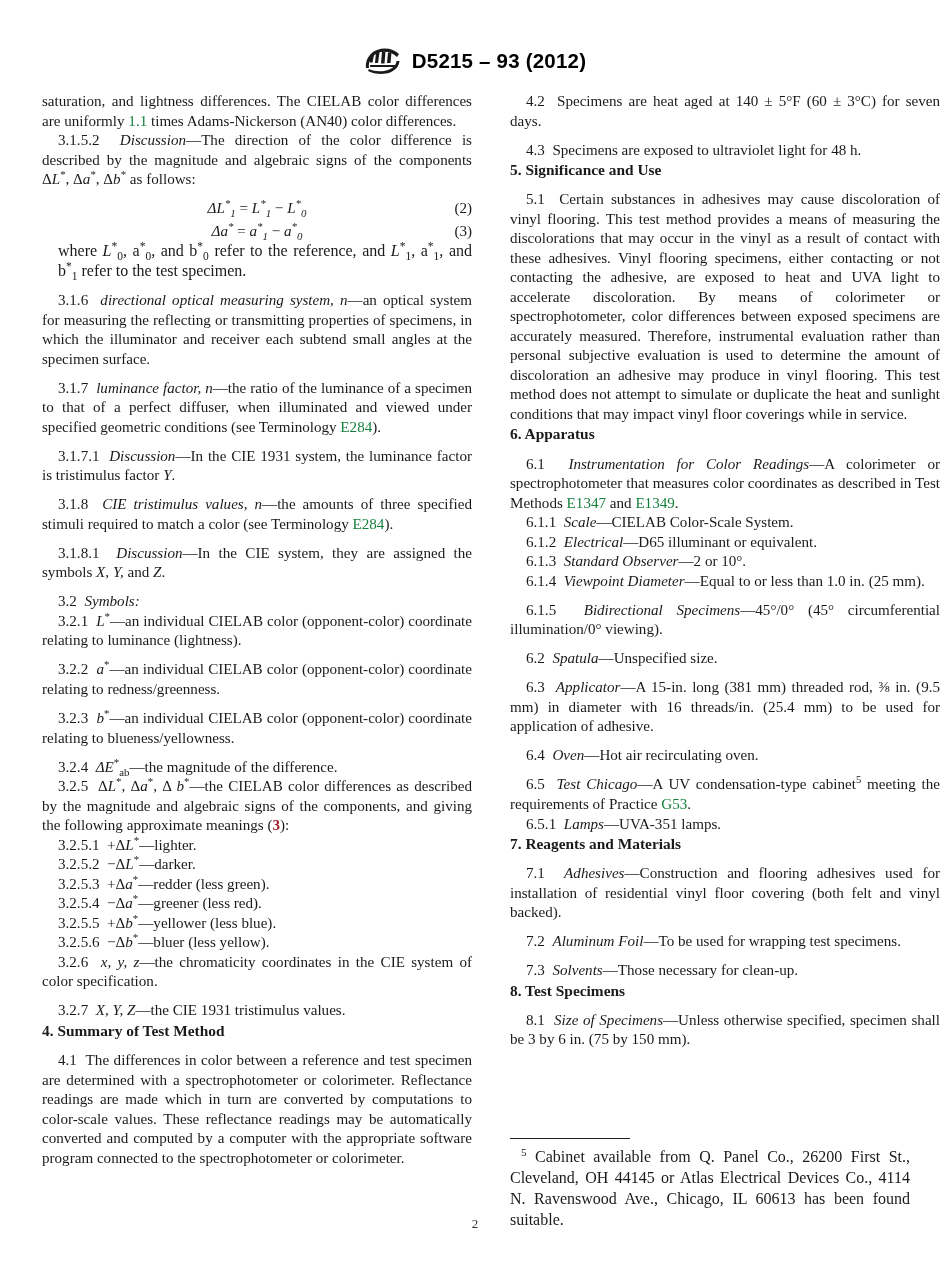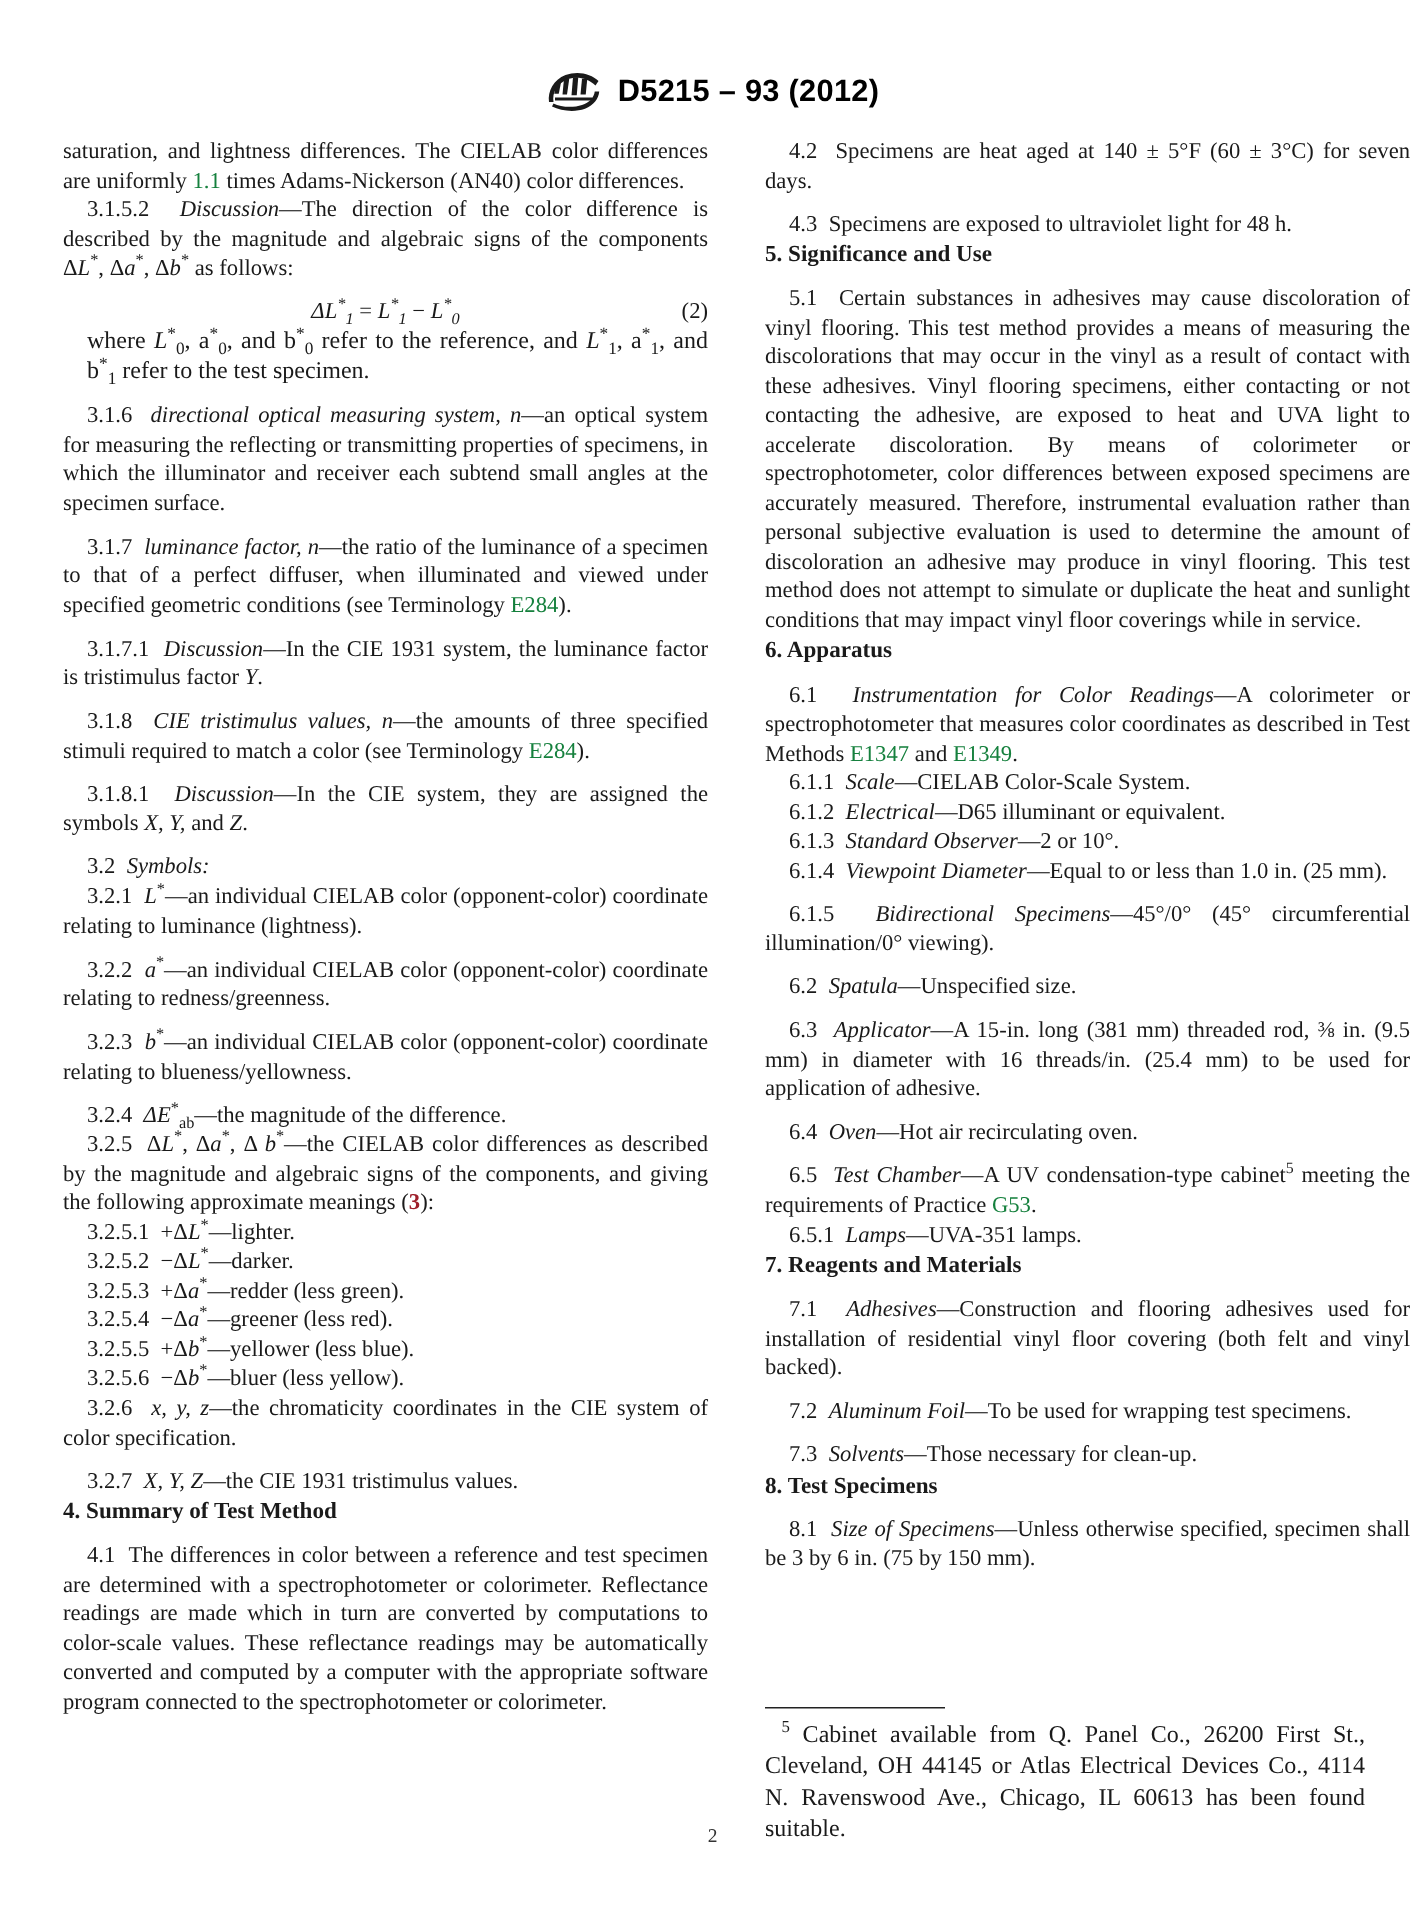--- a/index.html
+++ b/index.html
@@ -186,20 +186,24 @@
 
       <p class="para"><span>saturation, and lightness differences. The CIELAB color differences are uniformly </span><span class="lnk">1.1</span><span> times Adams-Nickerson (AN40) color differences.</span></p>
 
       <p class="para indent"><span>3.1.5.2</span>&nbsp; <i>Discussion</i>—The direction of the color difference is described by the magnitude and algebraic signs of the components Δ<i>L</i><sup class="star">*</sup>, Δ<i>a</i><sup class="star">*</sup>, Δ<i>b</i><sup class="star">*</sup> as follows:</p>
 
       <div class="eq-block">
         <div class="eq-row">
           <span class="eq-body">ΔL<sup class="star">*</sup><sub class="idx">1</sub> <span class="rm">=</span> L<sup class="star">*</sup><sub class="idx">1</sub> <span class="rm">−</span> L<sup class="star">*</sup><sub class="idx">0</sub></span>
           <span class="eqn">(2)</span>
         </div>
+        <div class="eq-row">
+          <span class="eq-body">Δa<sup class="star">*</sup> <span class="rm">=</span> a<sup class="star">*</sup><sub class="idx">1</sub> <span class="rm">−</span> a<sup class="star">*</sup><sub class="idx">0</sub></span>
+          <span class="eqn">(3)</span>
+        </div>
       </div>
 
       <p class="where-line">where <i>L</i><sup class="star">*</sup><sub class="idx">0</sub>, a<sup class="star">*</sup><sub class="idx">0</sub>, and b<sup class="star">*</sup><sub class="idx">0</sub> refer to the reference, and <i>L</i><sup class="star">*</sup><sub class="idx">1</sub>, a<sup class="star">*</sup><sub class="idx">1</sub>, and b<sup class="star">*</sup><sub class="idx">1</sub> refer to the test specimen.</p>
 
       <p class="para indent gap"><span>3.1.6</span>&nbsp; <i>directional optical measuring system, n</i><span>—an optical system for measuring the reflecting or transmitting properties of specimens, in which the illuminator and receiver each subtend small angles at the specimen surface.</span></p>
 
       <p class="para indent gap"><span>3.1.7</span>&nbsp; <i>luminance factor, n</i><span>—the ratio of the luminance of a specimen to that of a perfect diffuser, when illuminated and viewed under specified geometric conditions (see Terminology </span><span class="lnk">E284</span><span>).</span></p>
 
       <p class="para indent gap"><span>3.1.7.1</span>&nbsp; <i>Discussion</i>—In the CIE 1931 system, the luminance factor is tristimulus factor <i>Y</i>.</p>
 
@@ -256,21 +260,21 @@
       <p class="para indent"><span>6.1.4</span>&nbsp; <i>Viewpoint Diameter</i><span>—Equal to or less than 1.0 in. (25 mm).</span></p>
 
       <p class="para indent gap"><span>6.1.5</span>&nbsp; <i>Bidirectional Specimens</i><span>—45°/0° (45° circumferential illumination/0° viewing).</span></p>
 
       <p class="para indent gap"><span>6.2</span>&nbsp; <i>Spatula</i><span>—Unspecified size.</span></p>
 
       <p class="para indent gap"><span>6.3</span>&nbsp; <i>Applicator</i><span>—A 15-in. long (381 mm) threaded rod, ⅜ in. (9.5 mm) in diameter with 16 threads/in. (25.4 mm) to be used for application of adhesive.</span></p>
 
       <p class="para indent gap"><span>6.4</span>&nbsp; <i>Oven</i><span>—Hot air recirculating oven.</span></p>
 
-      <p class="para indent gap"><span>6.5</span>&nbsp; <i>Test Chamber</i><span>—A UV condensation-type cabinet</span><sup class="fn">5</sup><span> meeting the requirements of Practice </span><span class="lnk">G53</span><span>.</span></p>
+      <p class="para indent gap"><span>6.5</span>&nbsp; <i>Test Chicago</i><span>—A UV condensation-type cabinet</span><sup class="fn">5</sup><span> meeting the requirements of Practice </span><span class="lnk">G53</span><span>.</span></p>
 
       <p class="para indent"><span>6.5.1</span>&nbsp; <i>Lamps</i><span>—UVA-351 lamps.</span></p>
 
       <h2 class="sect sect-gap-before">7.  Reagents and Materials</h2>
 
       <p class="para indent sect-gap-after"><span>7.1</span>&nbsp; <i>Adhesives</i><span>—Construction and flooring adhesives used for installation of residential vinyl floor covering (both felt and vinyl backed).</span></p>
 
       <p class="para indent gap"><span>7.2</span>&nbsp; <i>Aluminum Foil</i><span>—To be used for wrapping test specimens.</span></p>
 
       <p class="para indent gap"><span>7.3</span>&nbsp; <i>Solvents</i><span>—Those necessary for clean-up.</span></p>

